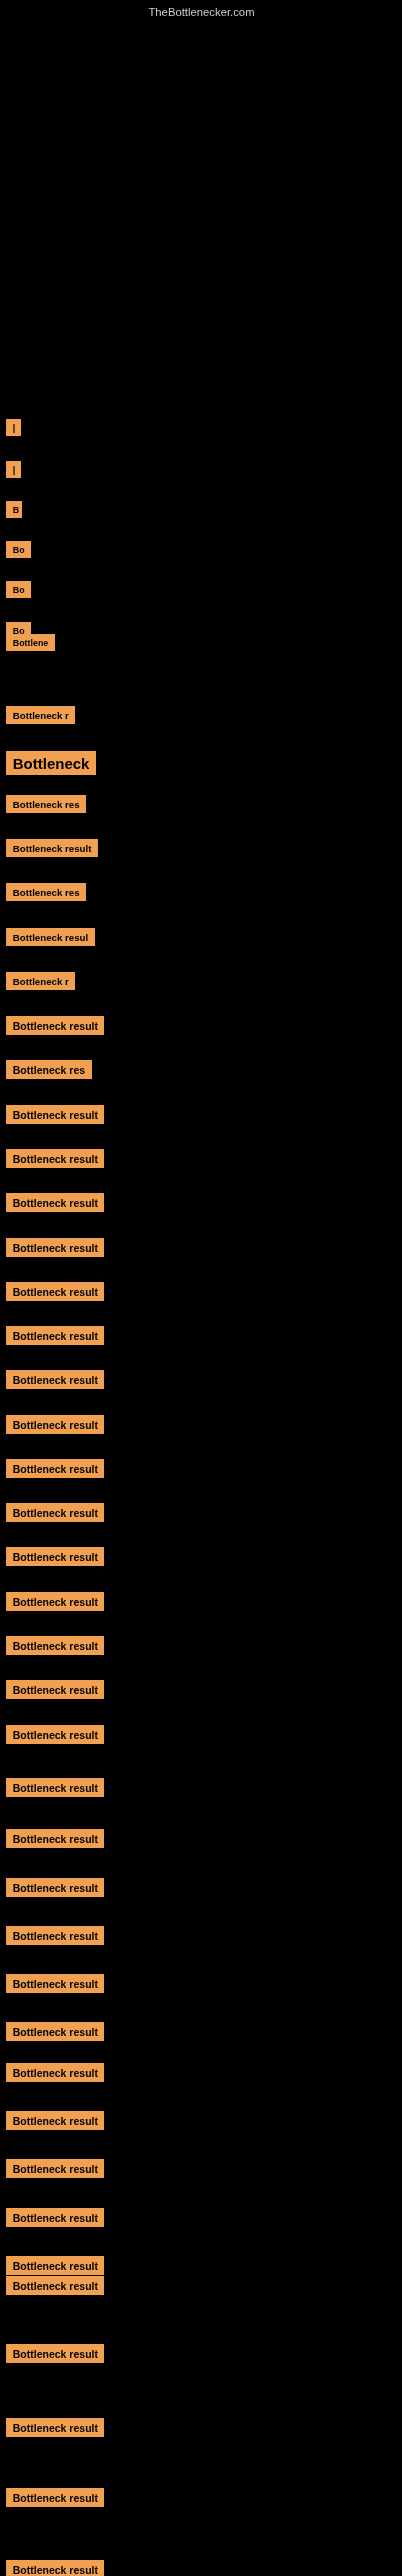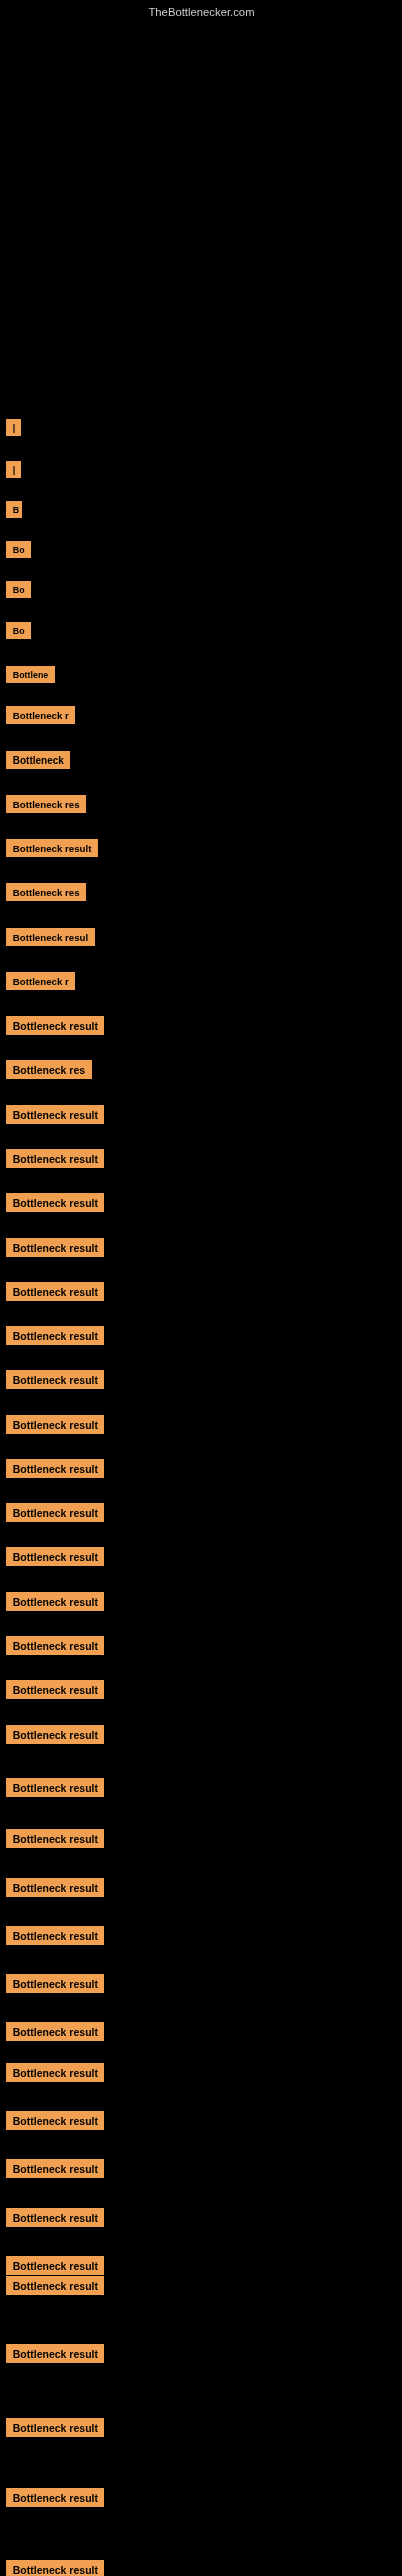--- a/index.html
+++ b/index.html
@@ -51,28 +51,28 @@
 
   <div style="position:absolute; top:515px; left:3.2px;">
     <span class="bottleneck-item" style="font-size:8.9px;">Bo</span>
   </div>
   <div style="position:absolute; top:555px; left:3.2px;">
     <span class="bottleneck-item" style="font-size:8.9px;">Bo</span>
   </div>
   <div style="position:absolute; top:596px; left:3.2px;">
     <span class="bottleneck-item" style="font-size:8.9px;">Bo</span>
   </div>
-  <div style="position:absolute; top:640px; left:3.2px;">
+  <div style="position:absolute; top:608px; left:3.2px;">
     <span class="bottleneck-item" style="font-size:8.9px;">Bottlene</span>
   </div>
   <div style="position:absolute; top:680px; left:3.2px;">
     <span class="bottleneck-item" style="font-size:9.7px;">Bottleneck r</span>
   </div>
   <div style="position:absolute; top:725px; left:3.2px;">
-    <span class="bottleneck-item" style="font-size:10px;">Bottleneck</span>
+    <span class="bottleneck-item" style="font-size:15px;">Bottleneck</span>
   </div>
   <div style="position:absolute; top:769px; left:3.2px;">
     <span class="bottleneck-item" style="font-size:9.7px;">Bottleneck res</span>
   </div>
   <div style="position:absolute; top:813px; left:3.2px;">
     <span class="bottleneck-item" style="font-size:9.7px;">Bottleneck result</span>
   </div>
   <div style="position:absolute; top:857px; left:3.2px;">
     <span class="bottleneck-item" style="font-size:9.7px;">Bottleneck res</span>
   </div>

